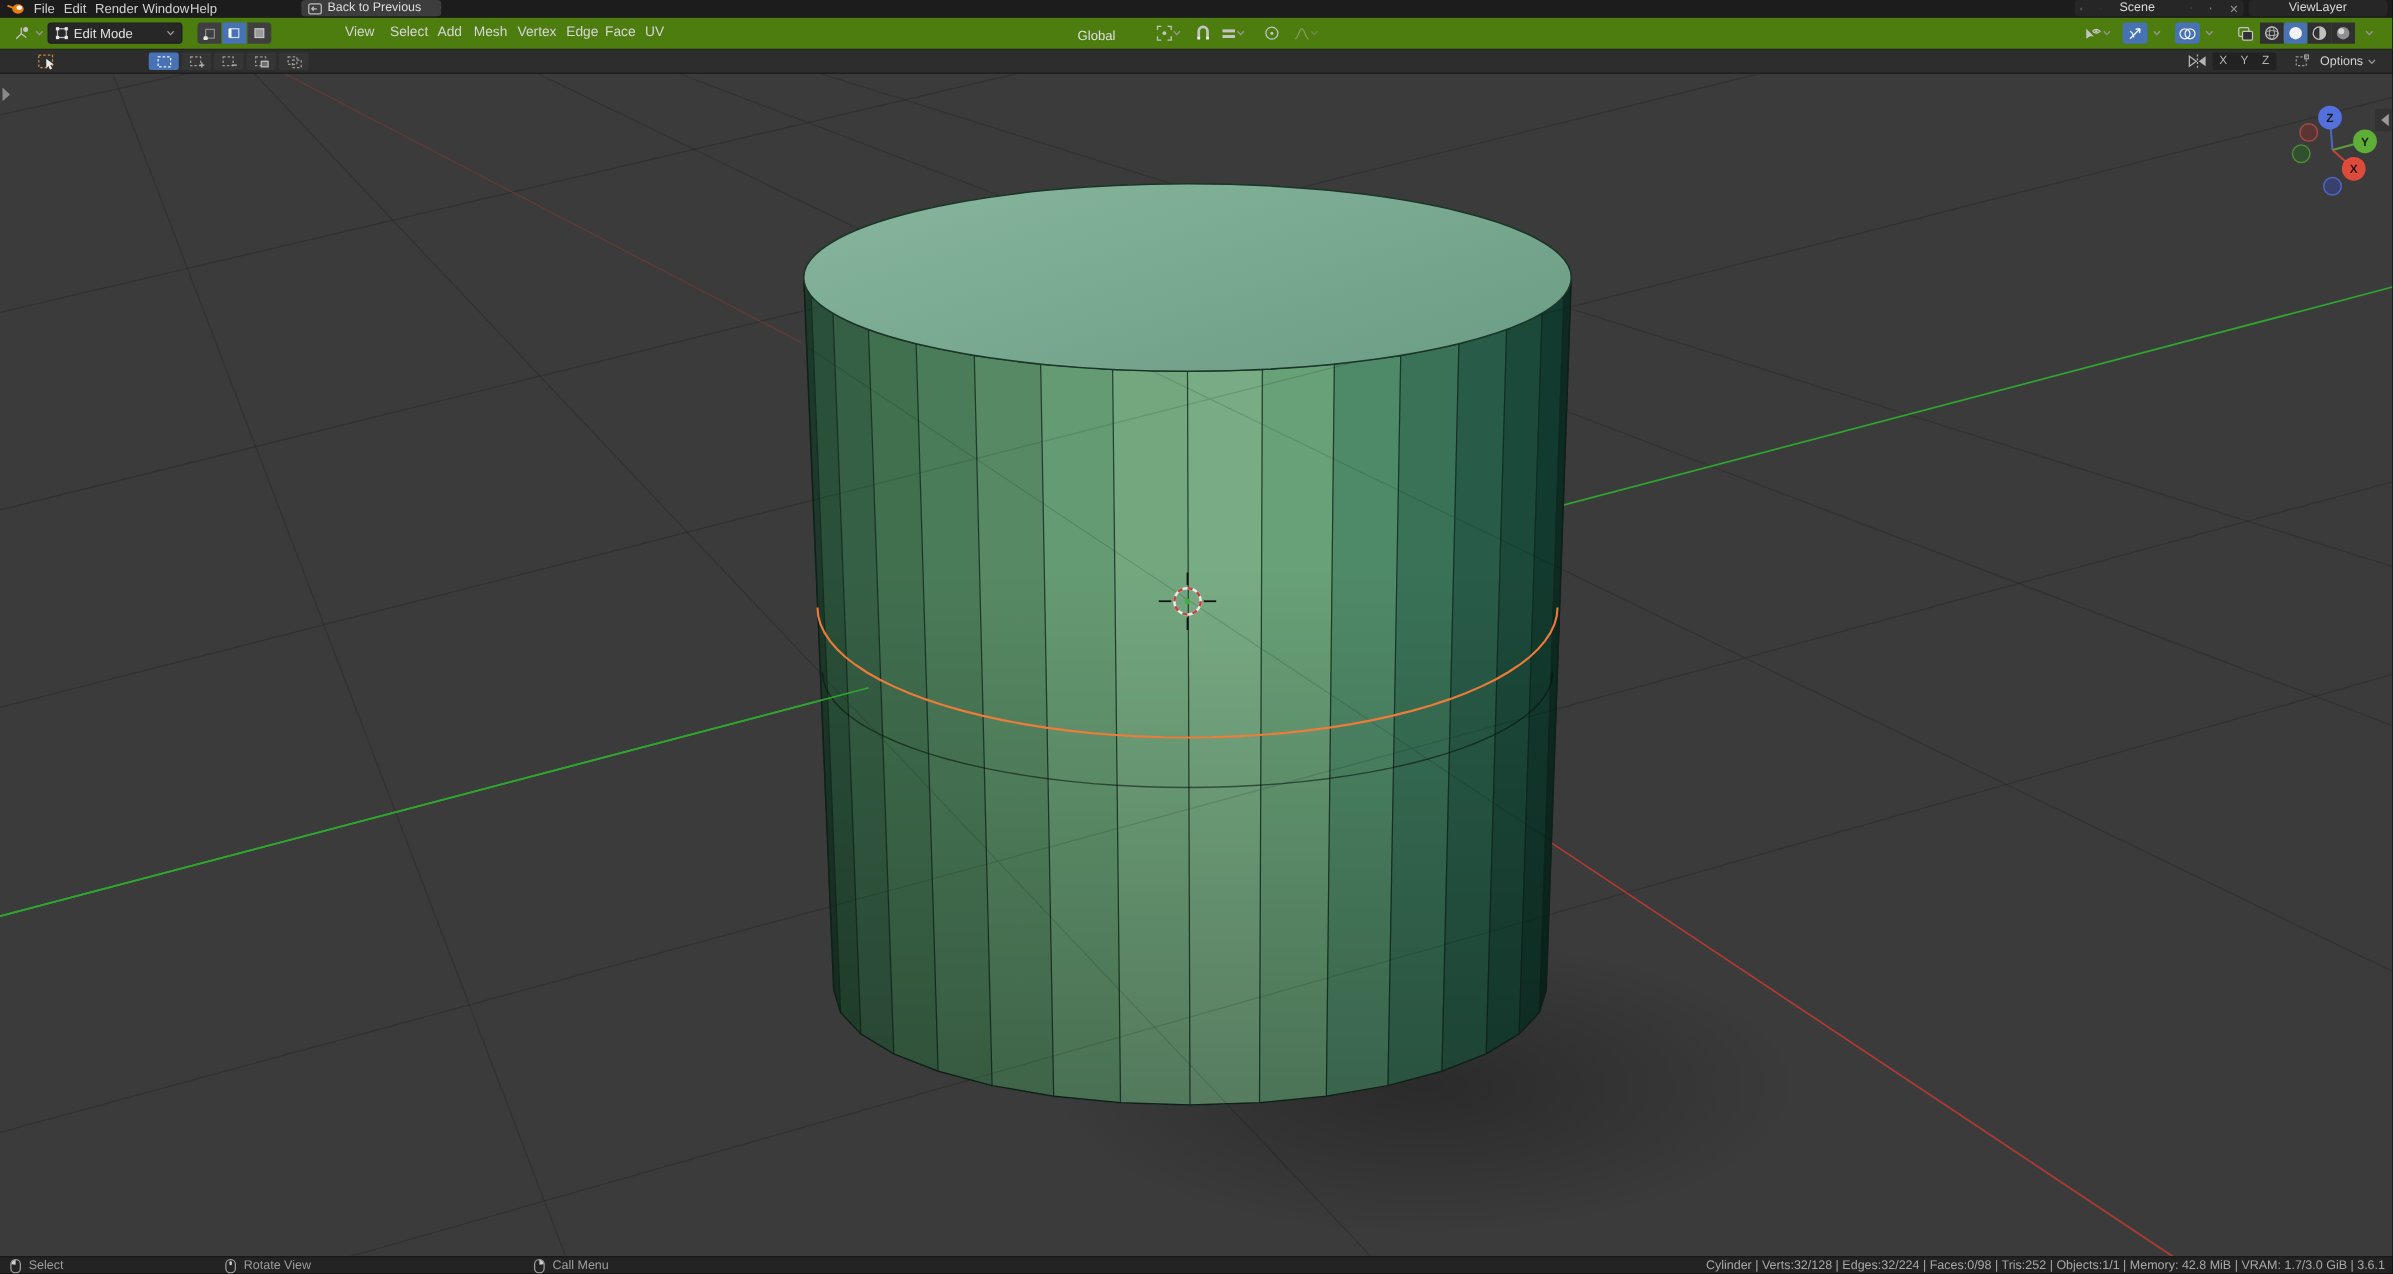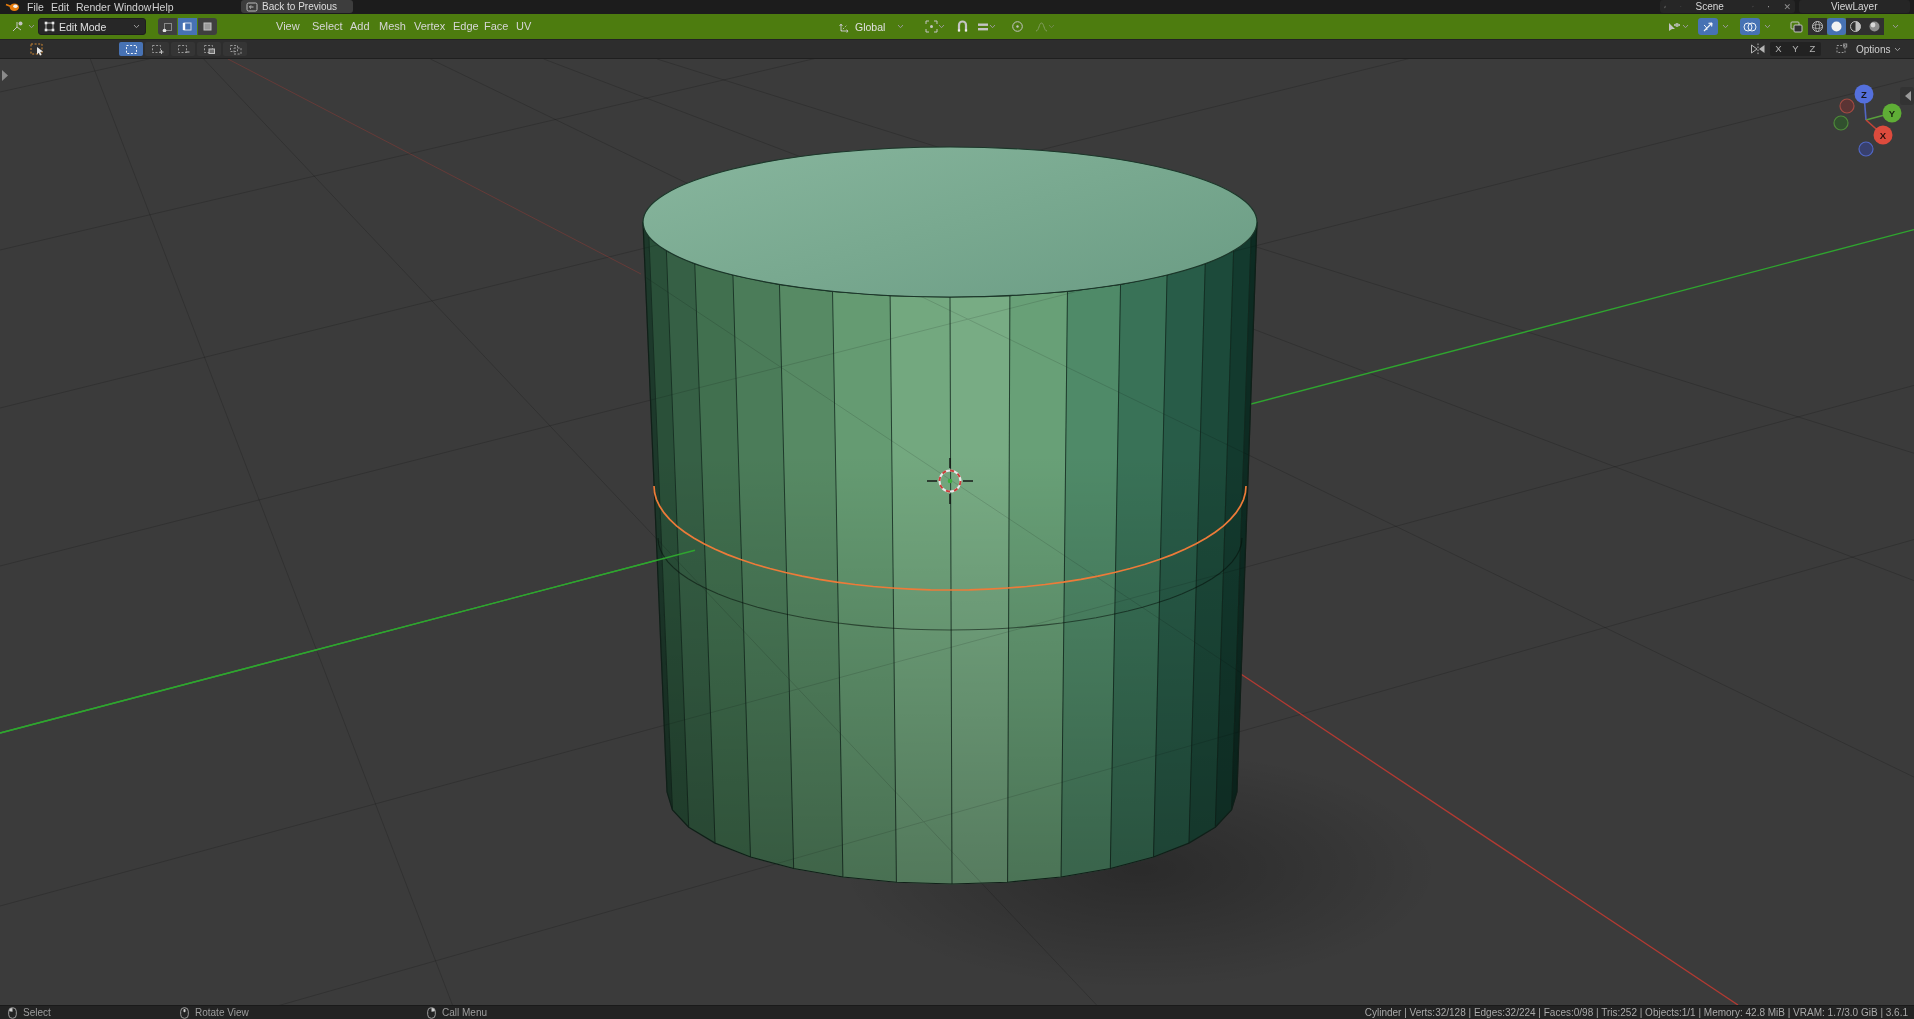--- a/index.html
+++ b/index.html
@@ -161,21 +161,21 @@
 
     <span class="menu" style="left:228px">View</span>
     <span class="menu" style="left:264px">Select</span>
     <span class="menu" style="left:302px">Add</span>
     <span class="menu" style="left:331px">Mesh</span>
     <span class="menu" style="left:366px">Vertex</span>
     <span class="menu" style="left:405px">Edge</span>
     <span class="menu" style="left:436px">Face</span>
     <span class="menu" style="left:468px">UV</span>
 
-    <div class="widget" style="left:832px;background:transparent;border-color:transparent;">
+    <div class="widget" style="left:856px;background:transparent;border-color:transparent;flex-direction:column;">
       <svg width="13" height="12" viewBox="0 0 13 12">
         <path d="M3,10 L3,3 M3,10 L10,10 M3,3 L1.6,5 M3,3 L4.4,5 M10,10 L8.4,8.8 M10,10 L8.8,11.6" stroke="#c4c4c4" fill="none"></path>
         <path d="M3,10 L9,4" stroke="#c4c4c4" fill="none" stroke-dasharray="1.5 1.5"></path>
       </svg>
       <span class="lbl">Global</span>
       <svg class="chev" width="7" height="5" viewBox="0 0 7 5" style="margin-left:8px">
           <path d="M1,1 L3.5,3.7 L6,1" stroke="#9a9a9a" fill="none"></path>
         </svg>
     </div>
 

